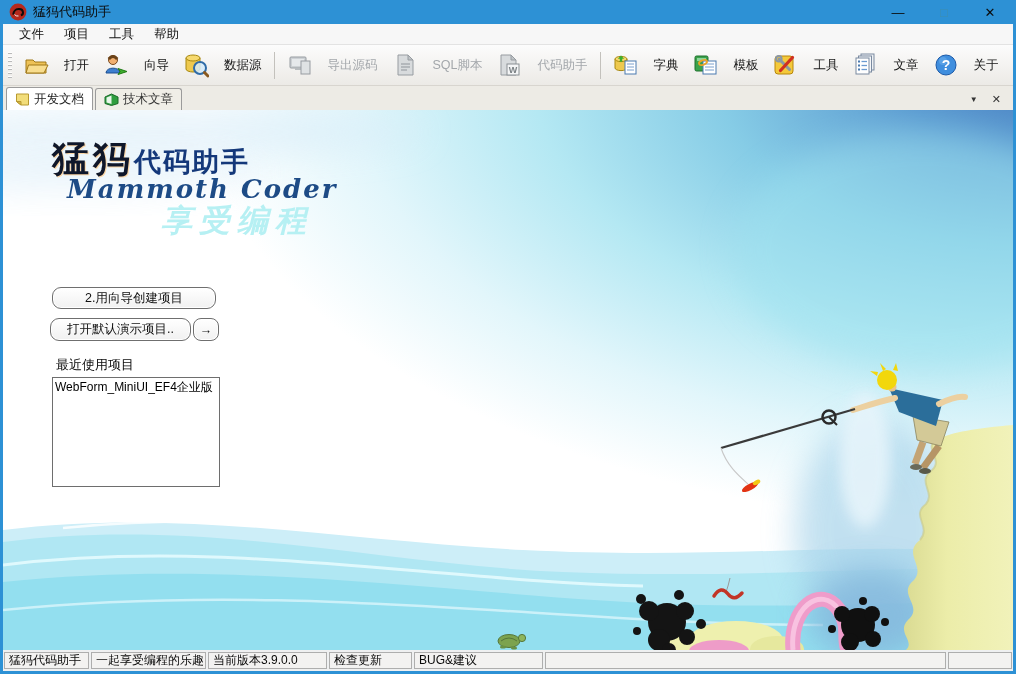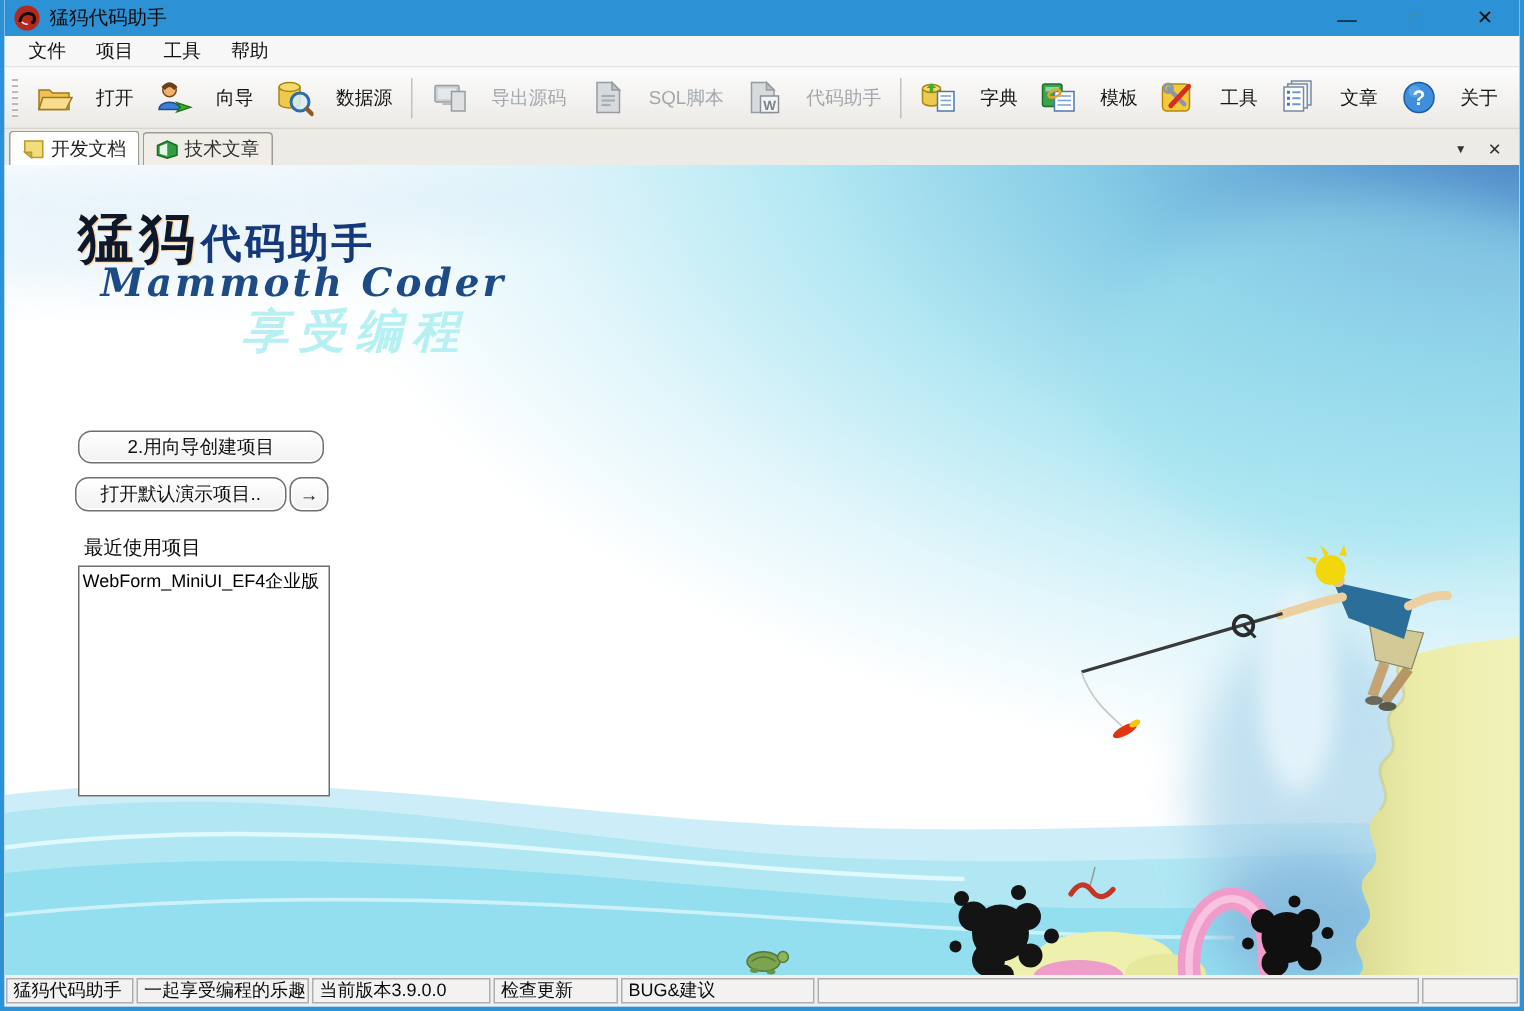--- a/index.html
+++ b/index.html
@@ -62,21 +62,21 @@
     position:absolute; height:22px; border:1px solid #6f6f6f; border-radius:9px;
     background:linear-gradient(#ffffff,#f1f1f1);
     box-shadow:inset 0 0 0 1px #fff; font-size:12.5px; color:#111;
     display:flex; align-items:center; justify-content:center; cursor:default;
   }
   #btn-create-db   { left:49px; top:146px; width:164px; }
   #btn-wizard-proj { left:49px; top:177px; width:164px; }
   #btn-open-demo   { left:47px; top:208px; width:141px; height:23px; }
   #btn-demo-arrow  { left:190px; top:208px; width:26px; height:23px; border-radius:8px; }
   .recent-label { position:absolute; left:53px; top:246px; font-size:13px; color:#0a0a0a; }
-  .listbox { position:absolute; left:49px; top:267px; width:168px; height:154px;
+  .listbox { position:absolute; left:49px; top:267px; width:168px; height:110px;
              background:#fff; border:1px solid #6e6e6e; overflow:hidden; }
   .listbox .item { font-size:12px; color:#000; padding:1px 2px; white-space:nowrap; }
   
   .statusbar { height:21px; background:#eff0f1; display:flex; align-items:center;
                padding:1px 1px 2px 1px; gap:2px; }
   .sb-panel { height:17px; background:#f3f2f1; border:1px solid #aeaeae;
               font-size:12px; color:#0a0a0a; display:flex; align-items:center;
               padding:0 4px; white-space:nowrap; overflow:hidden; }
   .sb-1 { width:85px; } .sb-2 { width:115px; } .sb-3 { width:119px; }
   .sb-4 { width:83px; } .sb-5 { width:129px; }

